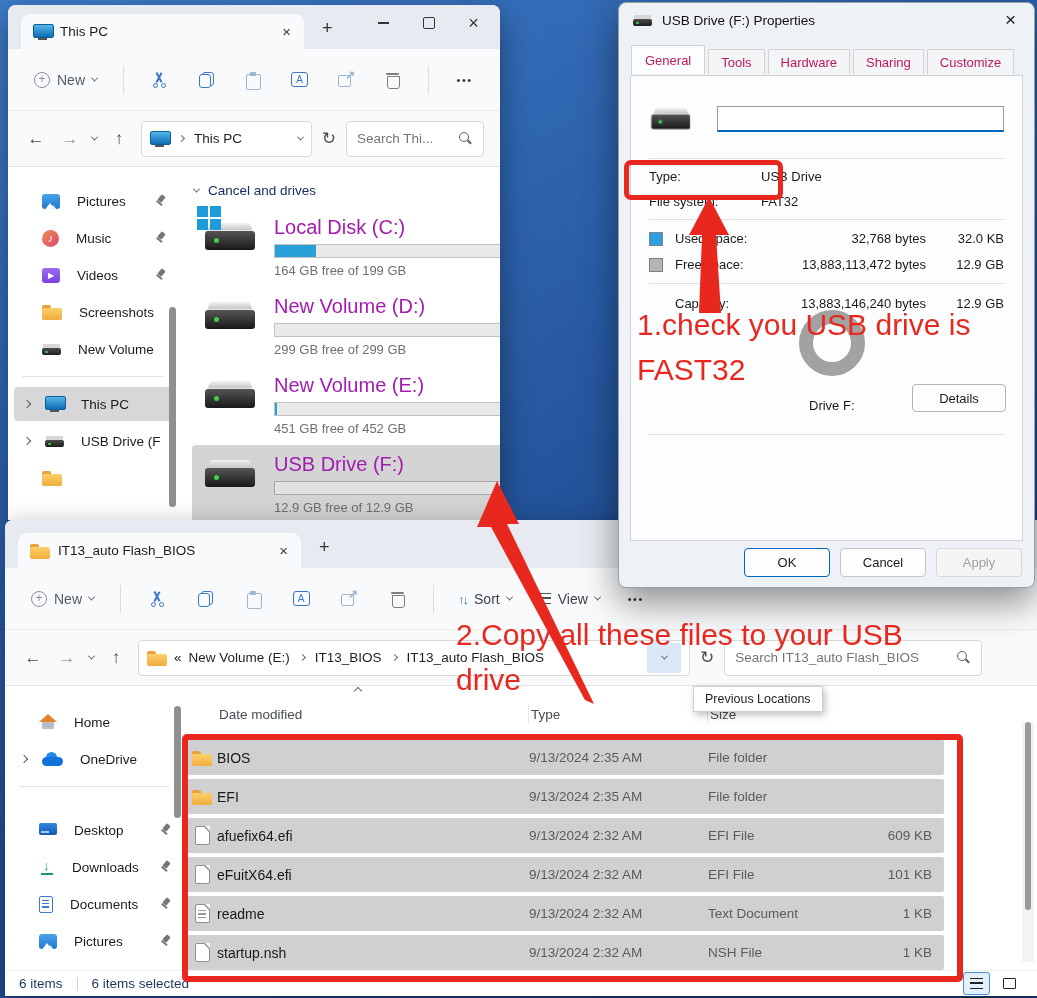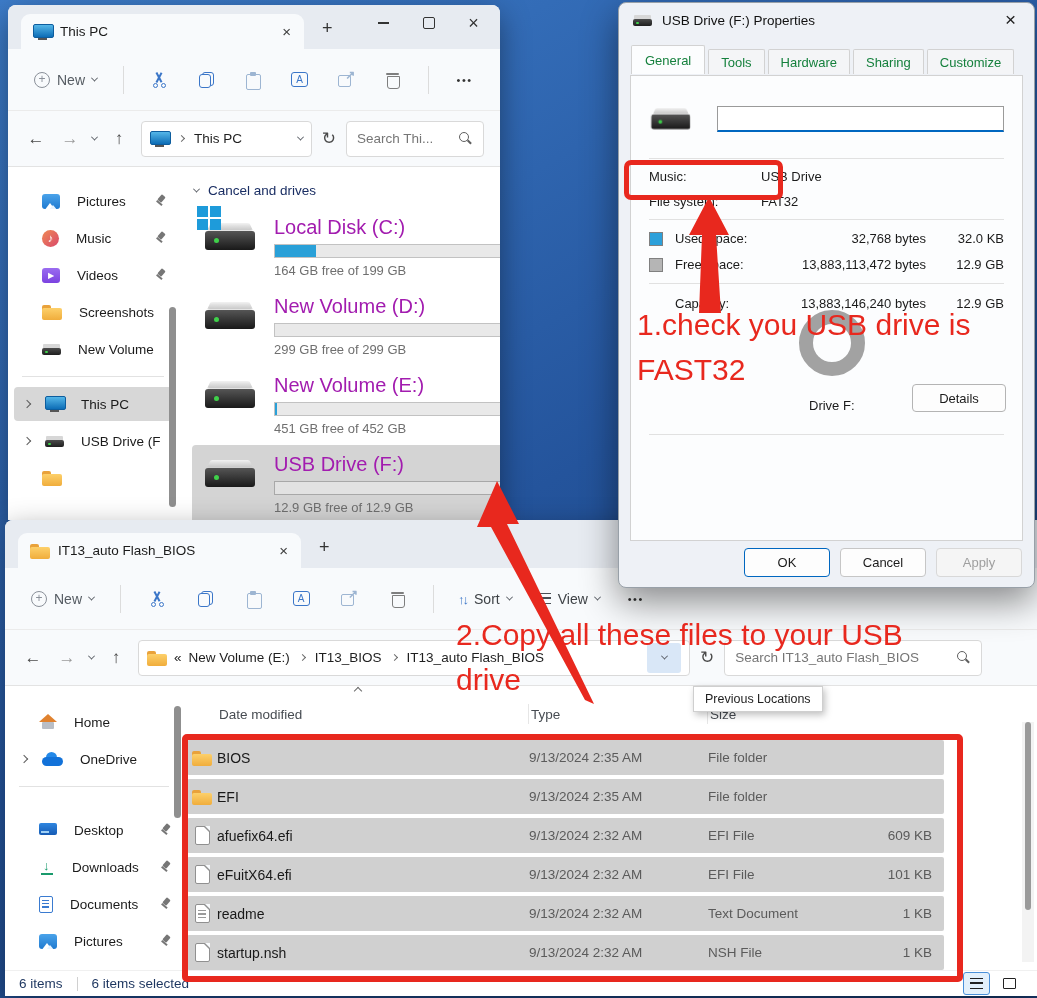--- a/index.html
+++ b/index.html
@@ -134,21 +134,21 @@
 .dbar{width:232px;height:14px;background:#e9e9e9;border:1px solid #c2c2c2;margin-bottom:5px}
 .drow.sel .dbar{background:#e2e2e2;border-color:#a8a8a8}
 .dfill{height:100%;background:#29a0d8}
 .dfree{font-size:13px;color:#6f6f6f}
 
 
 .dialog{position:absolute;left:618px;top:2px;width:417px;height:586px;background:#eef1f6;border:1px solid #98a0a8;border-radius:8px;z-index:30;box-shadow:0 14px 36px rgba(0,0,0,.45)}
 .dlg-title{height:34px;display:flex;align-items:center;gap:10px;padding:0 14px;font-size:13.5px;color:#111}
 .dlg-close{margin-left:auto;font-size:19px;color:#222;padding:0 4px}
 .dtabs{position:absolute;left:12px;top:46px;display:flex;z-index:2}
-.dtab{font-size:13px;color:#15803d;background:#f4f5f7;border:1px solid #d2d2d2;border-bottom:0;padding:5px 12px 4px;margin-right:3px;border-radius:2px 2px 0 0}
+.dtab{font-size:13px;color:#be185d;background:#f4f5f7;border:1px solid #d2d2d2;border-bottom:0;padding:5px 12px 4px;margin-right:3px;border-radius:2px 2px 0 0}
 .dtab.active{background:#fcfdfe;padding:7px 13px 6px;margin-top:-4px;position:relative}
 .page{position:absolute;left:11px;top:72px;right:11px;bottom:46px;background:#fcfdfe;border:1px solid #d2d2d2;padding:16px 18px 0;font-size:13px;color:#1b1b1b}
 .labelrow{display:flex;align-items:center;gap:22px;margin:6px 0 18px}
 .labelrow .drive-big{transform:scale(.78);transform-origin:left center;width:46px}
 .dlg-input{flex:1;height:26px;border:1px solid #9a9a9a;border-bottom:2px solid #0067c0;background:#fff;font-size:13px;padding:0 6px;outline:none;font-family:"Liberation Sans",sans-serif}
 .hr{height:1px;background:#e1e1e1;margin:10px 0}
 .kv{display:flex;margin:10px 0}
 .kv .k{width:112px}
 .sprow{display:flex;align-items:center;margin:11px 0}
 .leg{width:14px;height:14px;border:1px solid #808080;margin-right:12px;flex:none}
@@ -597,21 +597,21 @@
     <div class="labelrow">
       <div class="drive-big">
           <i class="dtop"></i>
           <i class="dbody"></i>
           <i class="led"></i>
         </div>
       <input class="dlg-input" value="" style="">
     </div>
     <div class="hr"></div>
     <div class="kv">
-      <span class="k">Music:</span>
+      <span class="k">Type:</span>
       <span>USB Drive</span>
     </div>
     <div class="kv">
       <span class="k">File system:</span>
       <span>FAT32</span>
     </div>
     <div class="hr"></div>
     <div class="sprow">
       <span class="leg blue"></span>
       <span class="k">Used space:</span>

